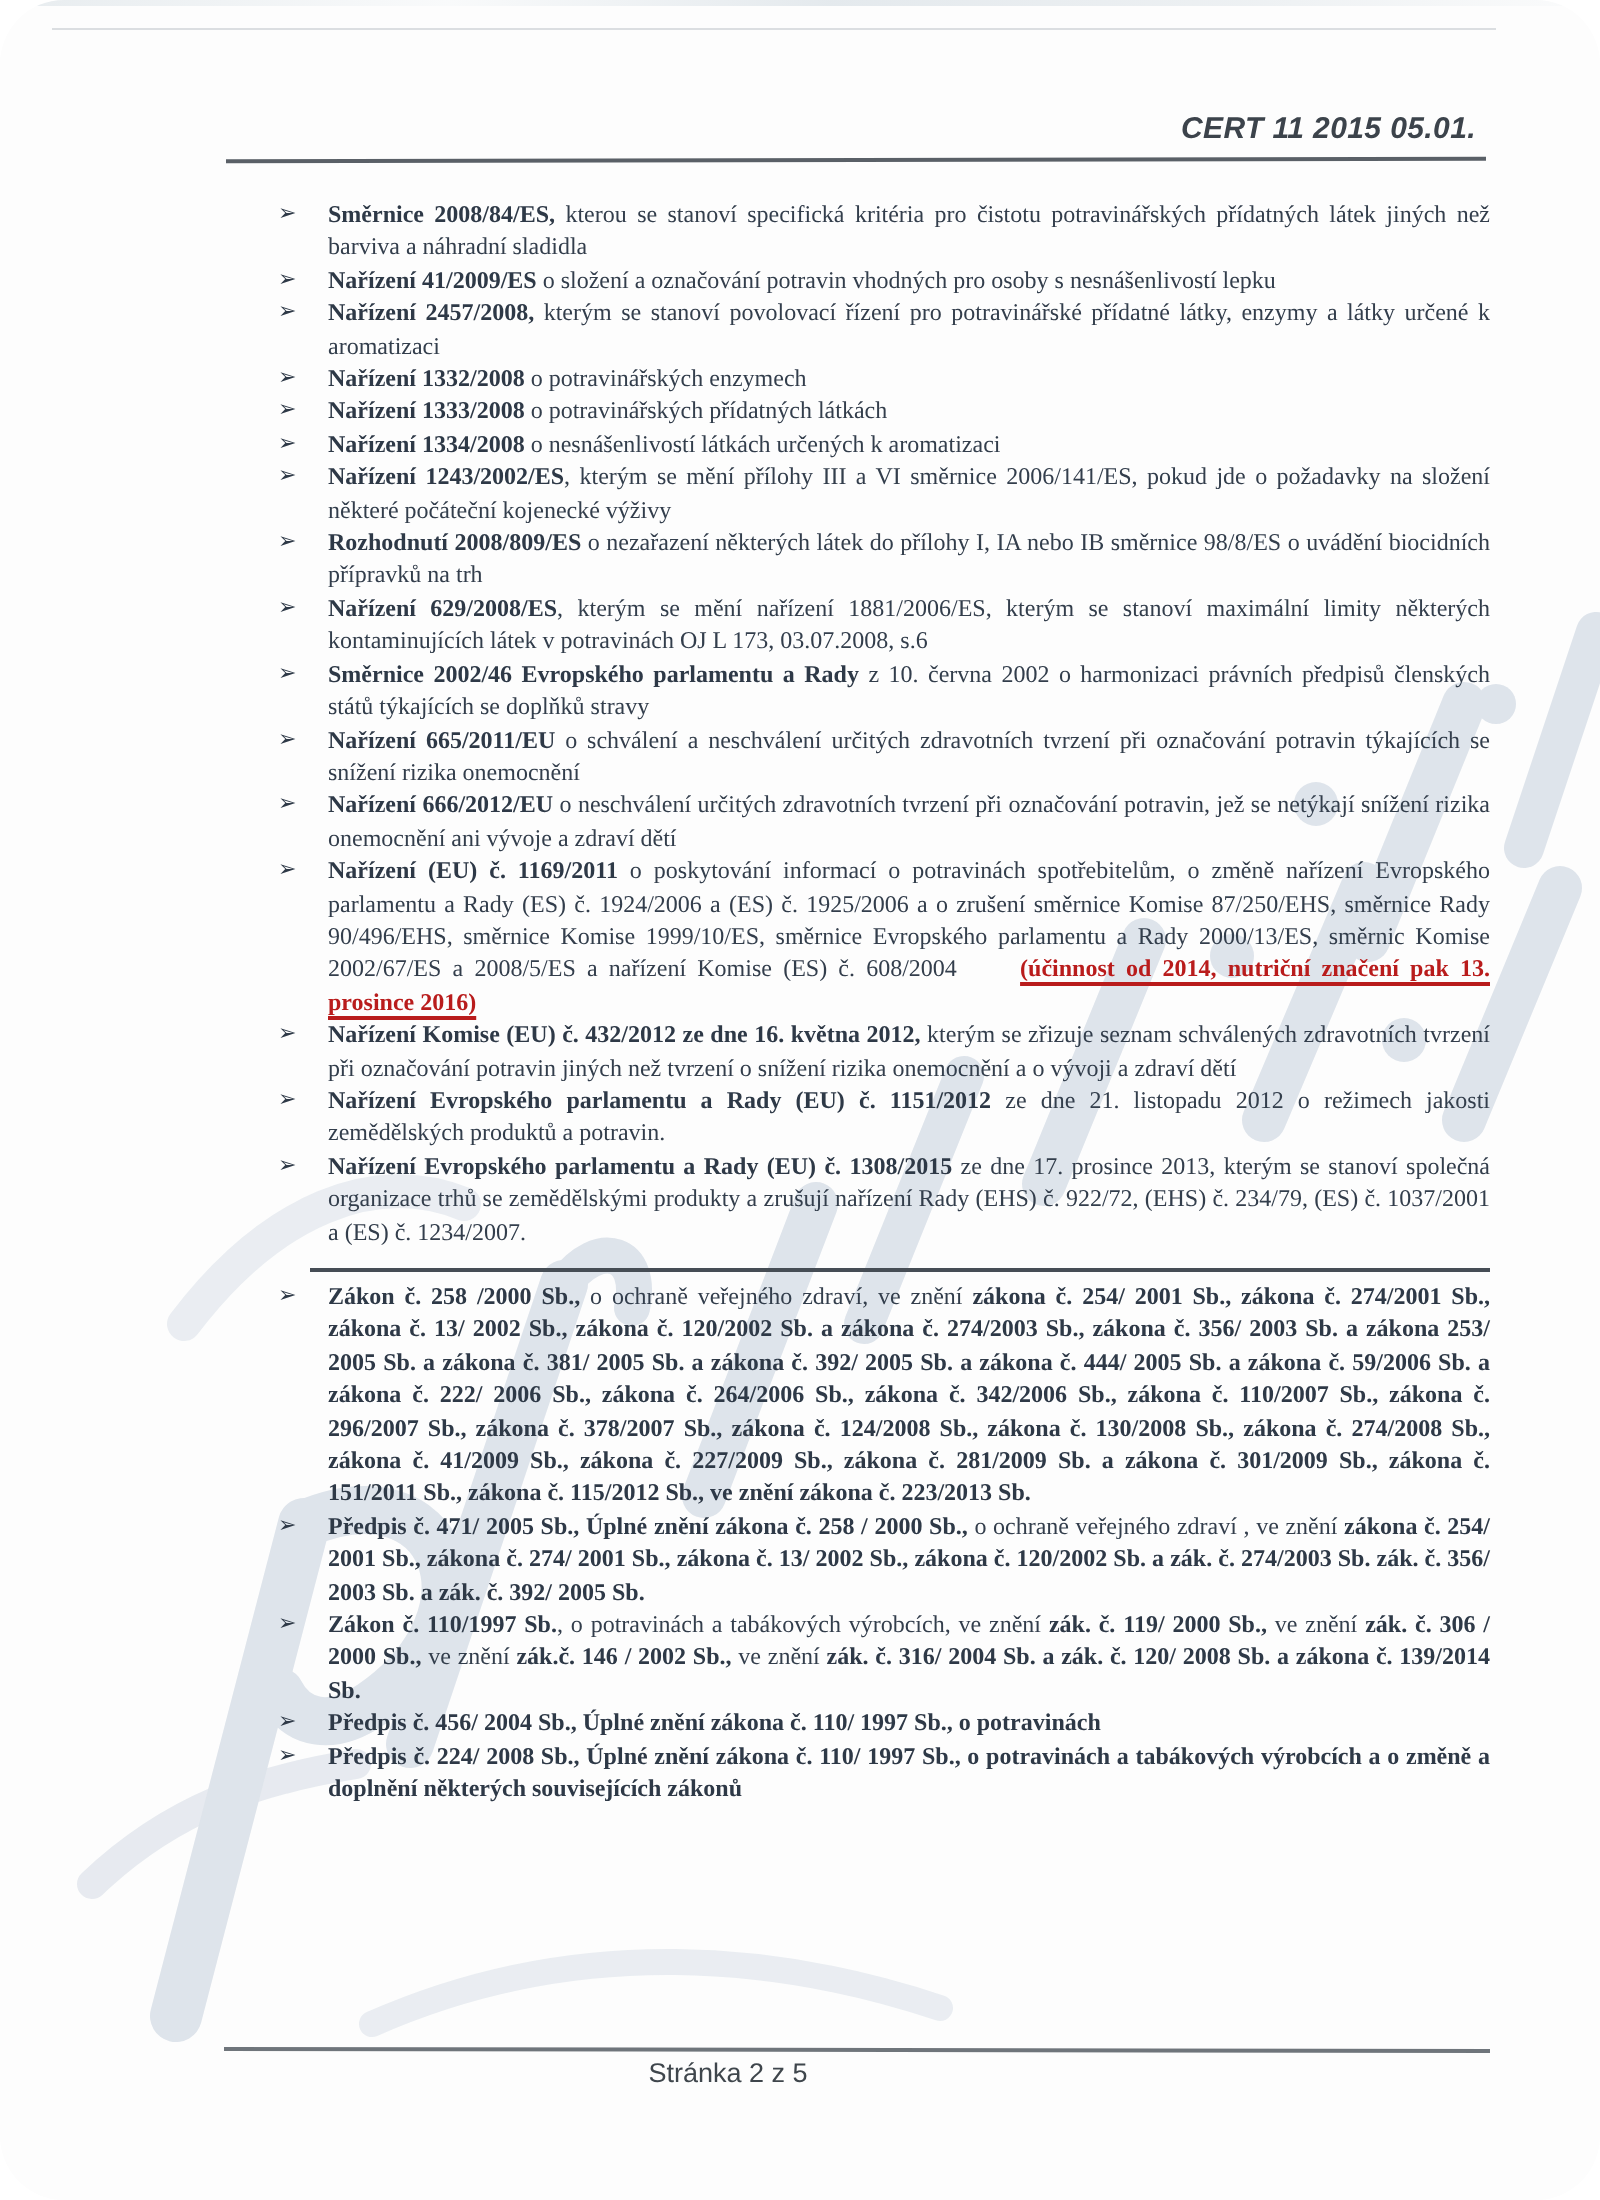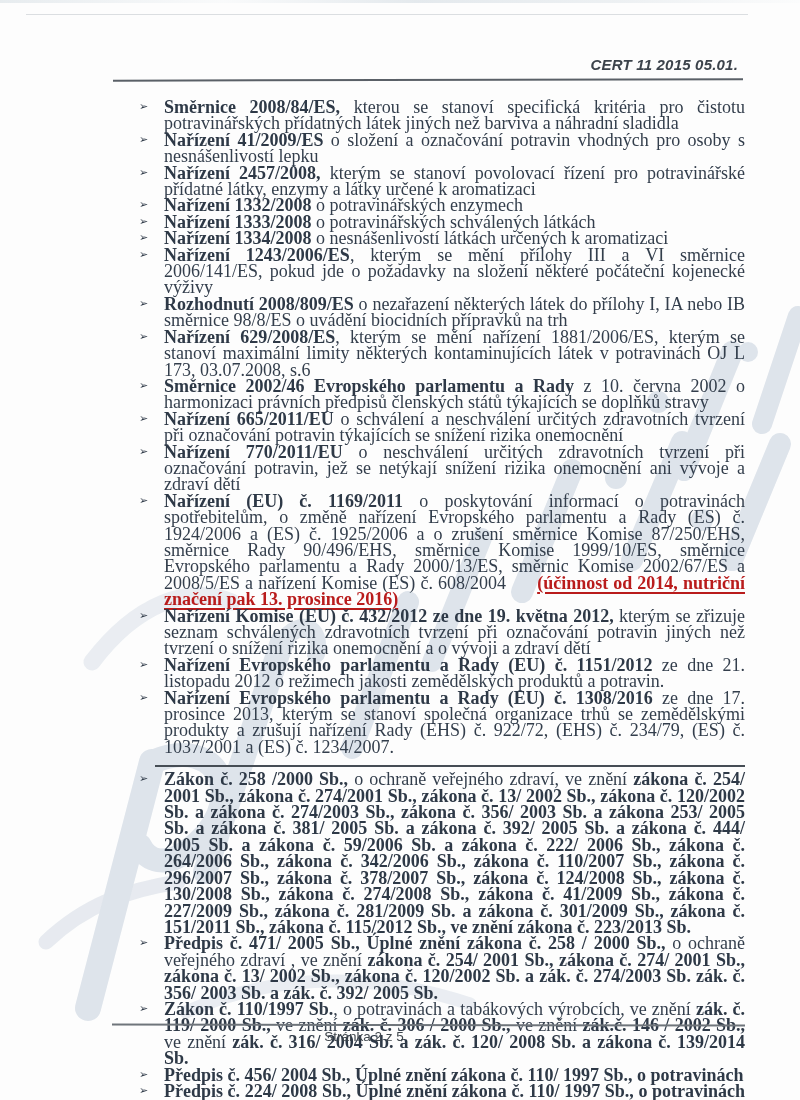--- a/index.html
+++ b/index.html
@@ -3,20 +3,21 @@
 <meta charset="utf-8">
 <style>
   html,body{margin:0;padding:0;background:#ffffff;}
   .page{
     position:relative;
     width:800px;height:1100px;
     background:#fdfdfd;
     overflow:hidden;
     font-family:"Liberation Serif", serif;
     color:#333e4c;
+    border-radius:32px;
   }
   
   .scan-smudge{
     position:absolute;top:0;left:0;width:800px;height:3px;
     background:linear-gradient(90deg, rgba(140,165,180,.28), rgba(205,220,228,.12) 28%, rgba(135,160,178,.30) 52%, rgba(150,172,186,.22) 78%, rgba(220,230,236,.08));
     opacity:.7;
   }
   .scan-line{
     position:absolute;top:14px;left:26px;width:722px;height:1px;
     background:#9aa4ad;opacity:.35;
@@ -37,21 +38,21 @@
   }
   .item{display:flex;}
   .bullet{
     flex:0 0 25px;width:25px;
     font-family:"DejaVu Sans", sans-serif;
     font-size:11px;line-height:16.4px;
     color:#2e3947;padding-left:1px;
   }
   .text{
     flex:1;text-align:justify;
-    font-size:18px;line-height:16.4px;
+    font-size:12px;line-height:16.4px;
   }
   .text .r{font-weight:normal;}
   .text .b{font-weight:bold;color:#2e3947;}
   .text .bu{
     font-weight:bold;color:#b91c1c;
     text-decoration:underline;
     text-decoration-thickness:1.5px;
     text-underline-offset:2.5px;
     margin-left:26px;
   }
@@ -117,65 +118,65 @@
         <div class="item">
           <span class="bullet">➢</span>
           <div class="text"><span class="b">Nařízení 2457/2008,</span><span class="r"> kterým se stanoví povolovací řízení pro potravinářské přídatné látky, enzymy a látky určené k aromatizaci</span></div>
         </div>
         <div class="item">
           <span class="bullet">➢</span>
           <div class="text"><span class="b">Nařízení 1332/2008</span><span class="r"> o potravinářských enzymech</span></div>
         </div>
         <div class="item">
           <span class="bullet">➢</span>
-          <div class="text"><span class="b">Nařízení 1333/2008</span><span class="r"> o potravinářských schválených látkách</span></div>
+          <div class="text"><span class="b">Nařízení 1333/2008</span><span class="r"> o potravinářských přídatných látkách</span></div>
         </div>
         <div class="item">
           <span class="bullet">➢</span>
           <div class="text"><span class="b">Nařízení 1334/2008</span><span class="r"> o nesnášenlivostí látkách určených k aromatizaci</span></div>
         </div>
         <div class="item">
           <span class="bullet">➢</span>
-          <div class="text"><span class="b">Nařízení 1243/2006/ES</span><span class="r">, kterým se mění přílohy III a VI směrnice 2006/141/ES, pokud jde o požadavky na složení některé počáteční kojenecké výživy</span></div>
+          <div class="text"><span class="b">Nařízení 1243/2002/ES</span><span class="r">, kterým se mění přílohy III a VI směrnice 2006/141/ES, pokud jde o požadavky na složení některé počáteční kojenecké výživy</span></div>
         </div>
         <div class="item">
           <span class="bullet">➢</span>
           <div class="text"><span class="b">Rozhodnutí 2008/809/ES</span><span class="r"> o nezařazení některých látek do přílohy I, IA nebo IB směrnice 98/8/ES o uvádění biocidních přípravků na trh</span></div>
         </div>
         <div class="item">
           <span class="bullet">➢</span>
           <div class="text"><span class="b">Nařízení 629/2008/ES</span><span class="r">, kterým se mění nařízení 1881/2006/ES, kterým se stanoví maximální limity některých kontaminujících látek v potravinách  OJ L 173, 03.07.2008, s.6</span></div>
         </div>
         <div class="item">
           <span class="bullet">➢</span>
           <div class="text"><span class="b">Směrnice 2002/46 Evropského parlamentu a Rady</span><span class="r"> z 10. června 2002 o harmonizaci právních předpisů členských států týkajících se doplňků stravy</span></div>
         </div>
         <div class="item">
           <span class="bullet">➢</span>
           <div class="text"><span class="b">Nařízení 665/2011/EU</span><span class="r"> o schválení a neschválení určitých zdravotních tvrzení při označování potravin týkajících se snížení rizika onemocnění</span></div>
         </div>
         <div class="item">
           <span class="bullet">➢</span>
-          <div class="text"><span class="b">Nařízení 770/2011/EU</span><span class="r"> o neschválení určitých zdravotních tvrzení při označování potravin, jež se netýkají snížení rizika onemocnění ani vývoje a zdraví dětí</span></div>
+          <div class="text"><span class="b">Nařízení 666/2012/EU</span><span class="r"> o neschválení určitých zdravotních tvrzení při označování potravin, jež se netýkají snížení rizika onemocnění ani vývoje a zdraví dětí</span></div>
         </div>
         <div class="item">
           <span class="bullet">➢</span>
           <div class="text"><span class="b">Nařízení (EU) č. 1169/2011</span><span class="r">  o poskytování informací o potravinách spotřebitelům, o změně nařízení Evropského parlamentu a Rady (ES) č. 1924/2006 a (ES) č. 1925/2006 a o zrušení směrnice Komise 87/250/EHS, směrnice Rady 90/496/EHS, směrnice Komise 1999/10/ES, směrnice Evropského parlamentu a Rady 2000/13/ES, směrnic Komise 2002/67/ES a 2008/5/ES a nařízení Komise (ES) č. 608/2004 </span><span class="bu">(účinnost od 2014, nutriční značení pak 13. prosince 2016)</span></div>
         </div>
         <div class="item">
           <span class="bullet">➢</span>
-          <div class="text"><span class="b">Nařízení Komise (EU) č. 432/2012  ze dne 19. května 2012,</span><span class="r"> kterým se zřizuje seznam schválených zdravotních tvrzení při označování potravin jiných než tvrzení o snížení rizika onemocnění a o vývoji a zdraví dětí</span></div>
+          <div class="text"><span class="b">Nařízení Komise (EU) č. 432/2012  ze dne 16. května 2012,</span><span class="r"> kterým se zřizuje seznam schválených zdravotních tvrzení při označování potravin jiných než tvrzení o snížení rizika onemocnění a o vývoji a zdraví dětí</span></div>
         </div>
         <div class="item">
           <span class="bullet">➢</span>
           <div class="text"><span class="b">Nařízení Evropského parlamentu a Rady (EU) č. 1151/2012</span><span class="r"> ze dne 21. listopadu 2012 o režimech jakosti zemědělských produktů a potravin.</span></div>
         </div>
         <div class="item">
           <span class="bullet">➢</span>
-          <div class="text"><span class="b">Nařízení Evropského parlamentu a Rady (EU) č. 1308/2016</span><span class="r"> ze dne 17. prosince 2013, kterým se stanoví společná organizace trhů se zemědělskými produkty a zrušují nařízení Rady (EHS) č. 922/72, (EHS) č. 234/79, (ES) č. 1037/2001 a (ES) č. 1234/2007.</span></div>
+          <div class="text"><span class="b">Nařízení Evropského parlamentu a Rady (EU) č. 1308/2015</span><span class="r"> ze dne 17. prosince 2013, kterým se stanoví společná organizace trhů se zemědělskými produkty a zrušují nařízení Rady (EHS) č. 922/72, (EHS) č. 234/79, (ES) č. 1037/2001 a (ES) č. 1234/2007.</span></div>
         </div>
       </div>
       <div class="section">
         <div class="section-rule"></div>
         <div class="item">
           <span class="bullet">➢</span>
           <div class="text"><span class="b">Zákon č. 258 /2000 Sb.,</span><span class="r"> o ochraně veřejného zdraví, ve znění </span><span class="b">zákona č. 254/ 2001 Sb., zákona č. 274/2001 Sb., zákona č. 13/ 2002 Sb., zákona č. 120/2002 Sb. a zákona č. 274/2003 Sb., zákona č. 356/ 2003 Sb. a zákona 253/ 2005 Sb. a zákona č. 381/ 2005 Sb. a zákona č. 392/ 2005 Sb. a zákona č. 444/ 2005 Sb. a zákona č. 59/2006 Sb. a zákona č. 222/ 2006 Sb., zákona č. 264/2006 Sb., zákona č. 342/2006 Sb., zákona č. 110/2007 Sb., zákona č. 296/2007 Sb., zákona č. 378/2007 Sb., zákona č. 124/2008 Sb., zákona č. 130/2008 Sb., zákona č. 274/2008 Sb., zákona č. 41/2009 Sb., zákona č. 227/2009 Sb., zákona č. 281/2009 Sb. a zákona č. 301/2009 Sb., zákona č. 151/2011 Sb., zákona č. 115/2012 Sb., ve znění zákona č. 223/2013 Sb.</span></div>
         </div>
         <div class="item">
           <span class="bullet">➢</span>

